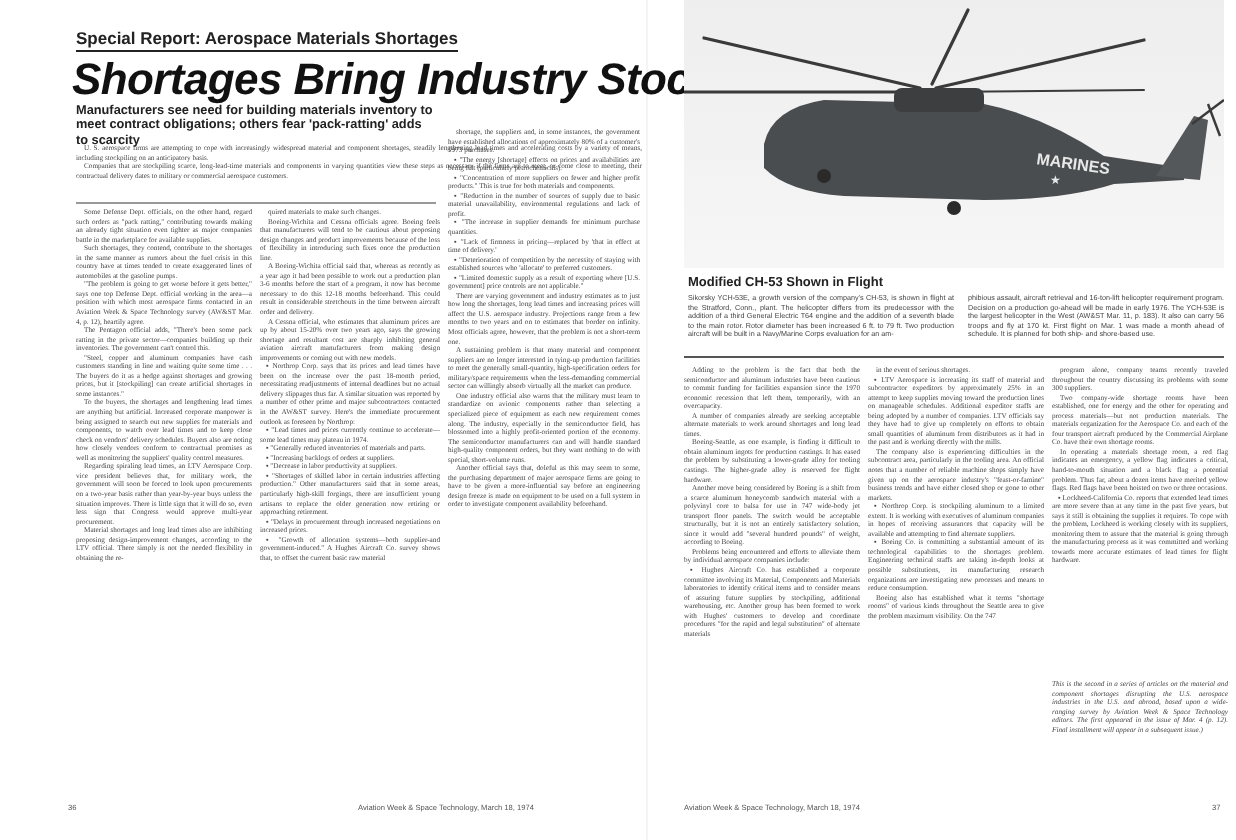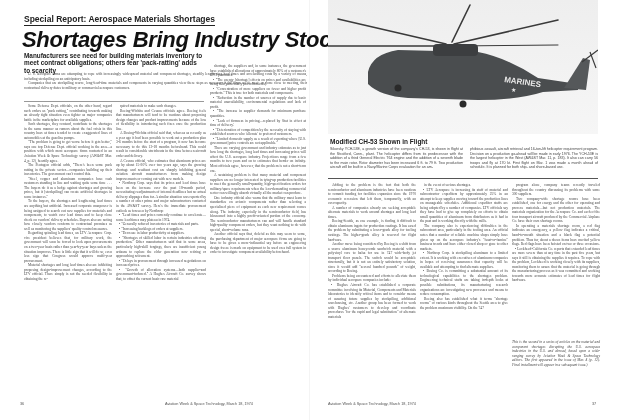--- a/index.html
+++ b/index.html
@@ -1,17 +1,17 @@
 <!DOCTYPE html>
 <html><head>
 <meta charset="utf-8">
 <style>
   html,body{margin:0;padding:0;background:#fff;}
   body{width:618px;height:420px;position:relative;overflow:hidden;font-family:"Liberation Serif",serif;color:#222;}
-  .abs{position:absolute;}
+  .abs{position:absolute;margin-left:14px;}
   .kicker{left:24px;top:14px;font-family:"Liberation Sans",sans-serif;font-weight:bold;font-size:8.5px;border-bottom:1px solid #222;padding-bottom:1px;}
   .headline{left:22px;top:27px;font-family:"Liberation Sans",sans-serif;font-weight:bold;font-style:italic;font-size:22px;letter-spacing:-0.3px;color:#111;white-space:nowrap;}
   .deck{left:24px;top:52px;width:180px;font-family:"Liberation Sans",sans-serif;font-weight:bold;font-size:6.4px;line-height:7.4px;color:#222;}
   .col{font-size:3.6px;line-height:4.55px;color:#444;text-align:justify;}
   .col p{margin:0;text-indent:4px;}
   .col p.b{text-indent:3px;}
   .lead{left:24px;top:72px;width:283px;}
   .hr{height:1px;background:#999;}
   .photo{left:328px;top:0;width:270px;height:134px;background:linear-gradient(#eeeeee,#f6f6f6);}
   .caption-title{left:330px;top:138px;font-family:"Liberation Sans",sans-serif;font-weight:bold;font-size:6.5px;color:#222;}

